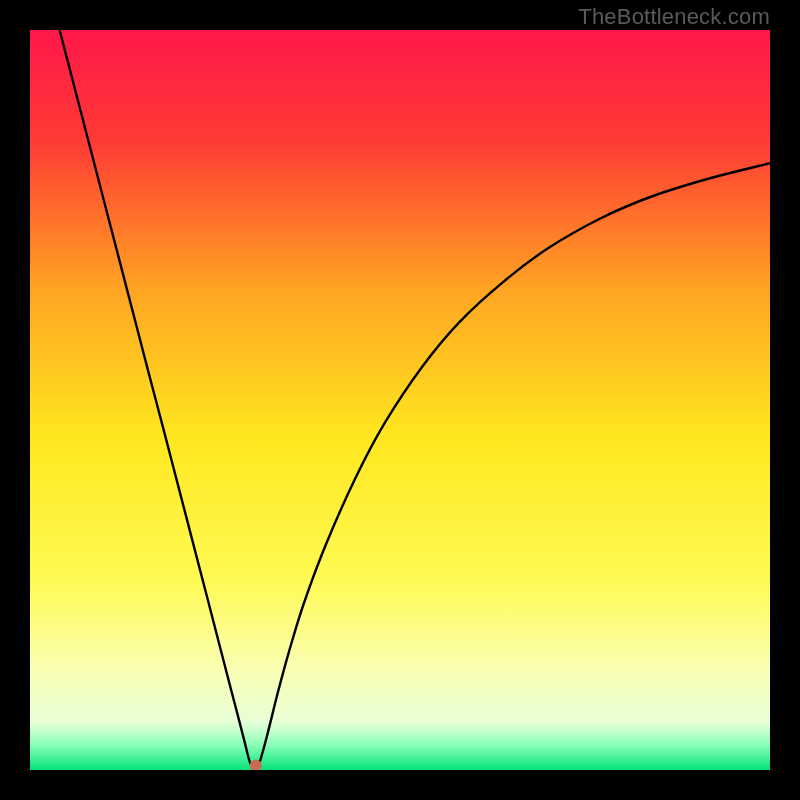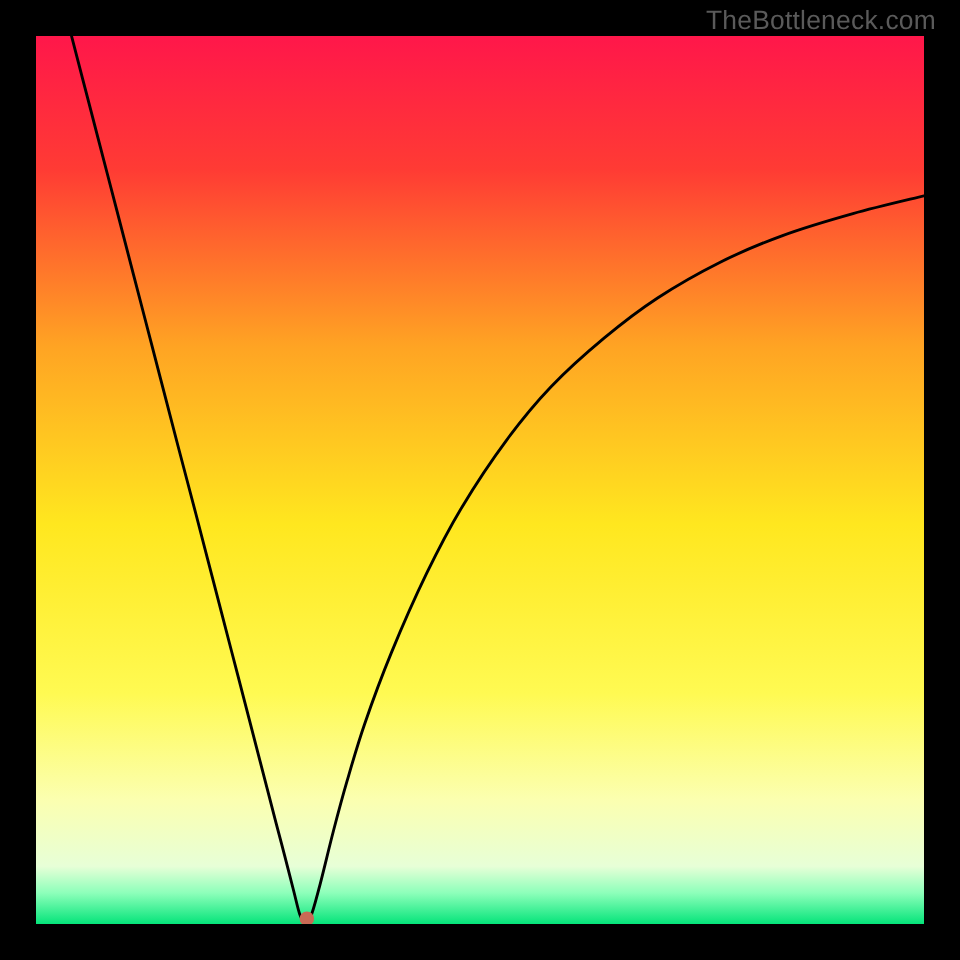--- a/index.html
+++ b/index.html
@@ -22,21 +22,21 @@
   .plot {
     position: absolute;
     left: 0;
     top: 0;
     width: 740px;
     height: 740px;
   }
   .watermark {
     position: absolute;
     top: 4px;
-    right: 20px;
+    right: 30px;
     color: #5a5a5a;
     font-size: 22px;
     font-weight: 500;
     letter-spacing: 0.2px;
   }
   svg { display: block; }
 </style>
 </head>
 <body>
 

